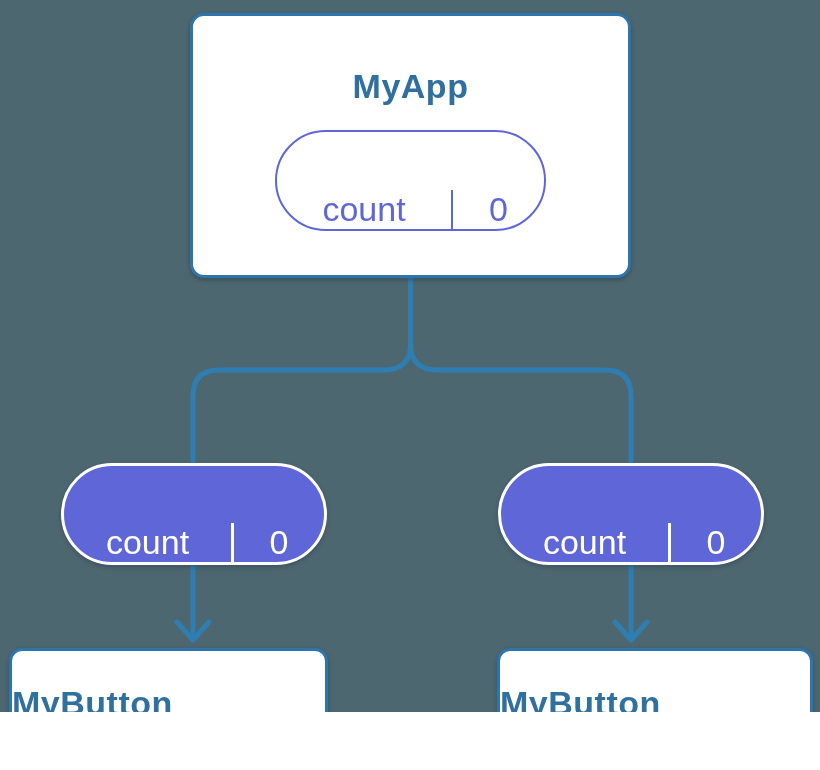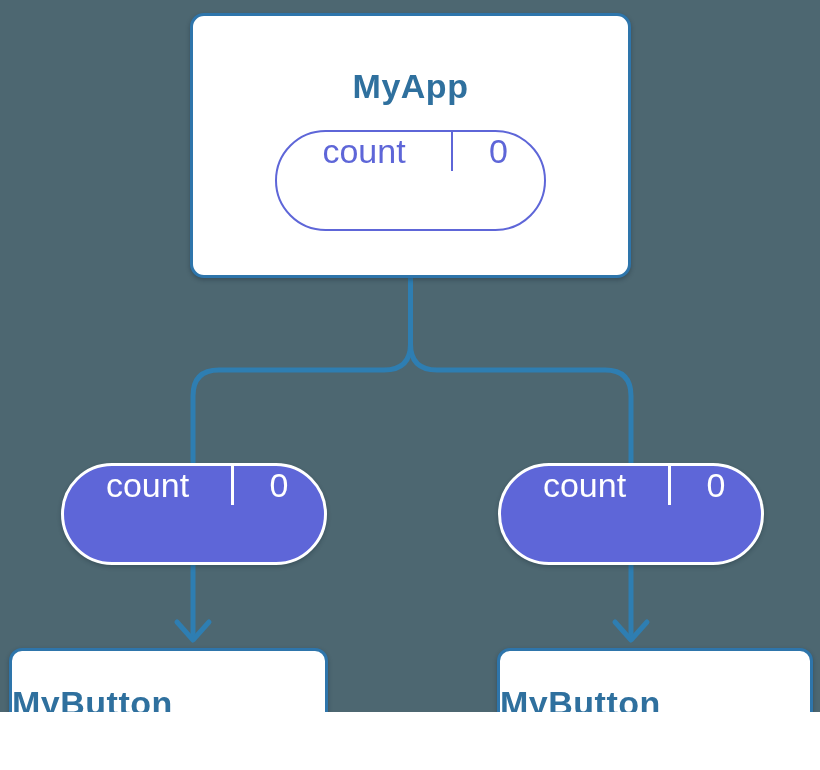--- a/index.html
+++ b/index.html
@@ -47,21 +47,21 @@
     padding-top: 46px;
   }
   #node-root .node-title {
     line-height: 48px;
     margin-bottom: 20px;
   }
   .pill {
     box-sizing: border-box;
     border-radius: 999px;
     display: flex;
-    align-items: flex-start;
+    align-items: flex-end;
     overflow: hidden;
     z-index: 2;
   }
   .pill-outline {
     width: 271px;
     height: 101px;
     background: #ffffff;
     border: 2px solid #5E66D8;
   }
   .pill-outline .pill-label,

